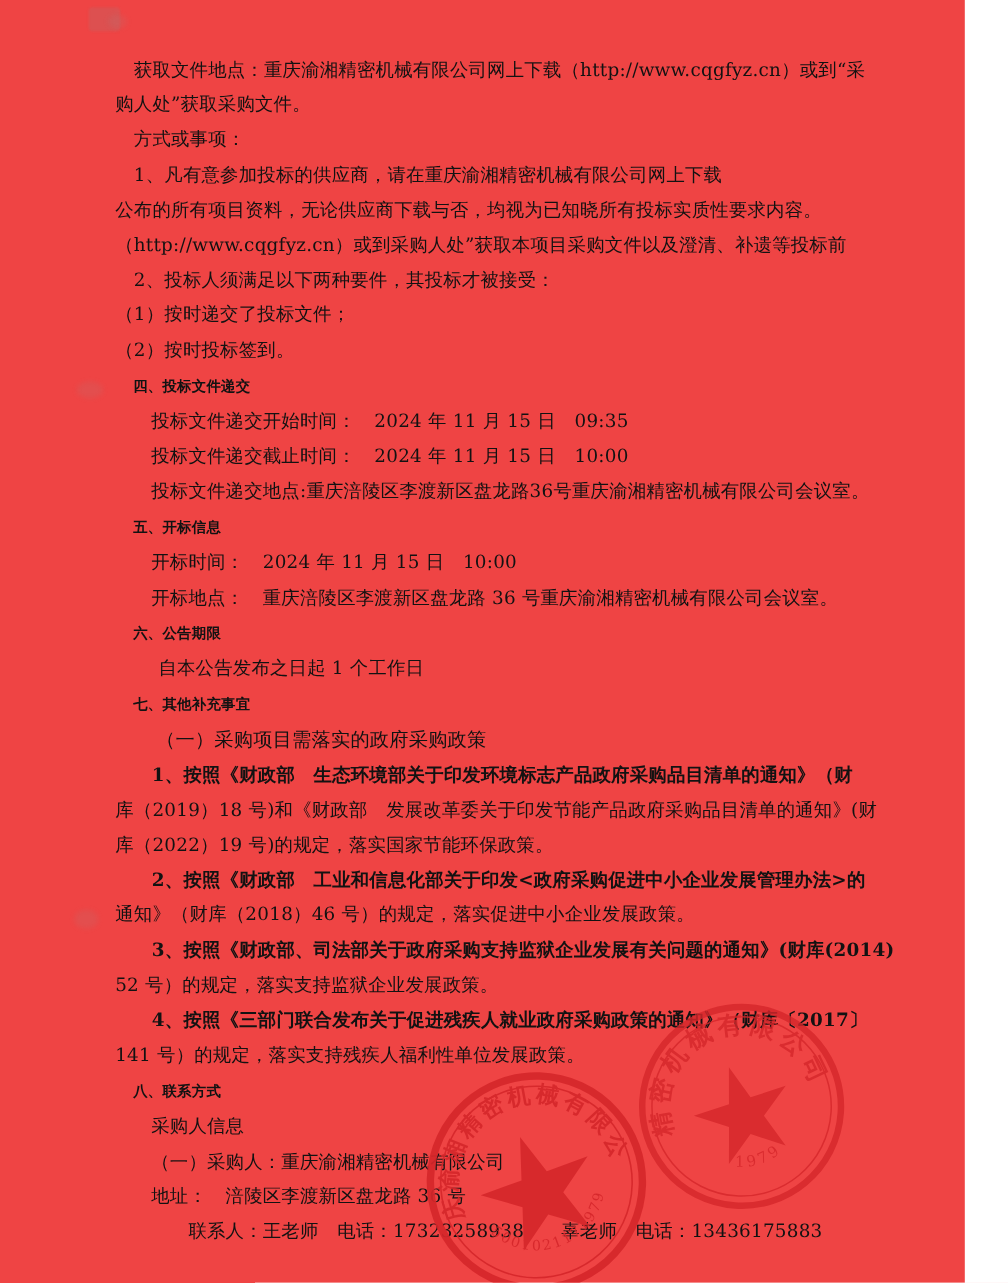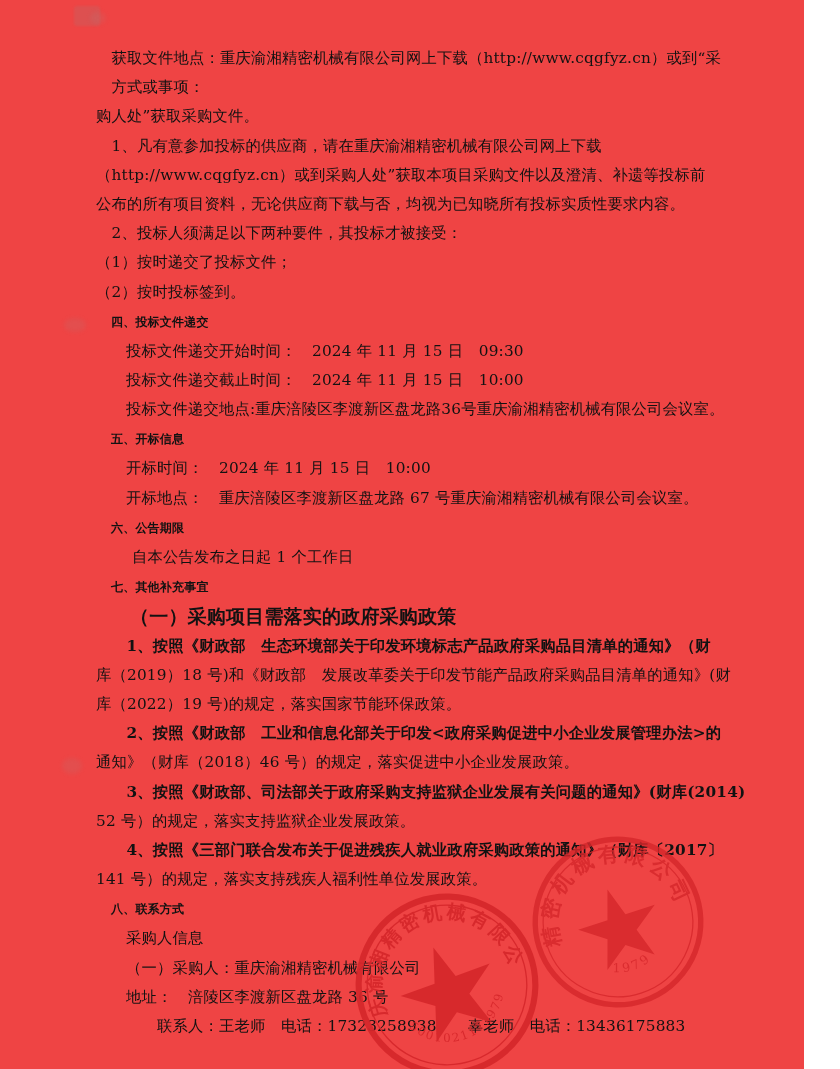--- a/index.html
+++ b/index.html
@@ -40,22 +40,22 @@
   .p-indent2 { padding-left: 30px; }
   .p-indent1 { padding-left: 15px; font-weight: bold; }
   .p-indent3 { padding-left: 36px; }
   .heading {
     font-weight: bold;
     font-size: 12px;
     line-height: 30px;
     padding-left: 15px;
   }
   .subheading {
-    font-weight: bold;
-    font-size: 19px;
+    font-weight: normal;
+    font-size: 16px;
     line-height: 29.5px;
     padding-left: 34px;
   }
   .blk { margin: 0; }
   
   .seal {
     position: absolute;
     pointer-events: none;
   }
   .seal svg { display: block; }
@@ -77,37 +77,37 @@
 <div class="page">
 
   <div class="corner-mark"></div>
   <div class="scan-blot" style="left:64px; top:318px; width:22px; height:14px;"></div>
   <div class="scan-blot" style="left:62px; top:758px; width:20px; height:16px;"></div>
   <div class="scan-blot" style="left:90px; top:12px; width:16px; height:12px;"></div>
 
   <div class="content">
 
     <p class="line blk">　获取文件地点：重庆渝湘精密机械有限公司网上下载（http://www.cqgfyz.cn）或到“采</p>
+    <p class="line blk">购人处”获取采购文件。</p>
     <p class="line blk">　方式或事项：</p>
-    <p class="line blk">购人处”获取采购文件。</p>
     <p class="line blk">　1、凡有意参加投标的供应商，请在重庆渝湘精密机械有限公司网上下载</p>
+    <p class="line blk">公布的所有项目资料，无论供应商下载与否，均视为已知晓所有投标实质性要求内容。</p>
     <p class="line blk">（http://www.cqgfyz.cn）或到采购人处”获取本项目采购文件以及澄清、补遗等投标前</p>
-    <p class="line blk">公布的所有项目资料，无论供应商下载与否，均视为已知晓所有投标实质性要求内容。</p>
     <p class="line blk">　2、投标人须满足以下两种要件，其投标才被接受：</p>
     <p class="line blk">（1）按时递交了投标文件；</p>
     <p class="line blk">（2）按时投标签到。</p>
 
     <p class="line heading blk">四、投标文件递交</p>
-    <p class="line p-indent2 blk">投标文件递交开始时间：　2024 年 11 月 15 日　09:30</p>
+    <p class="line p-indent2 blk">投标文件递交开始时间：　2024 年 11 月 15 日　09:35</p>
     <p class="line p-indent2 blk">投标文件递交截止时间：　2024 年 11 月 15 日　10:00</p>
     <p class="line p-indent2 blk">投标文件递交地点:重庆涪陵区李渡新区盘龙路36号重庆渝湘精密机械有限公司会议室。</p>
 
     <p class="line heading blk">五、开标信息</p>
     <p class="line p-indent2 blk">开标时间：　2024 年 11 月 15 日　10:00</p>
-    <p class="line p-indent2 blk">开标地点：　重庆涪陵区李渡新区盘龙路 67 号重庆渝湘精密机械有限公司会议室。</p>
+    <p class="line p-indent2 blk">开标地点：　重庆涪陵区李渡新区盘龙路 36 号重庆渝湘精密机械有限公司会议室。</p>
 
     <p class="line heading blk">六、公告期限</p>
     <p class="line p-indent3 blk">自本公告发布之日起 1 个工作日</p>
 
     <p class="line heading blk">七、其他补充事宜</p>
     <p class="line subheading blk">（一）采购项目需落实的政府采购政策</p>
     <p class="line p-indent1 blk">　1、按照《财政部　生态环境部关于印发环境标志产品政府采购品目清单的通知》（财</p>
     <p class="line blk">库（2019）18 号)和《财政部　发展改革委关于印发节能产品政府采购品目清单的通知》(财</p>
     <p class="line blk">库（2022）19 号)的规定，落实国家节能环保政策。</p>
     <p class="line p-indent1 blk">　2、按照《财政部　工业和信息化部关于印发&lt;政府采购促进中小企业发展管理办法&gt;的</p>

